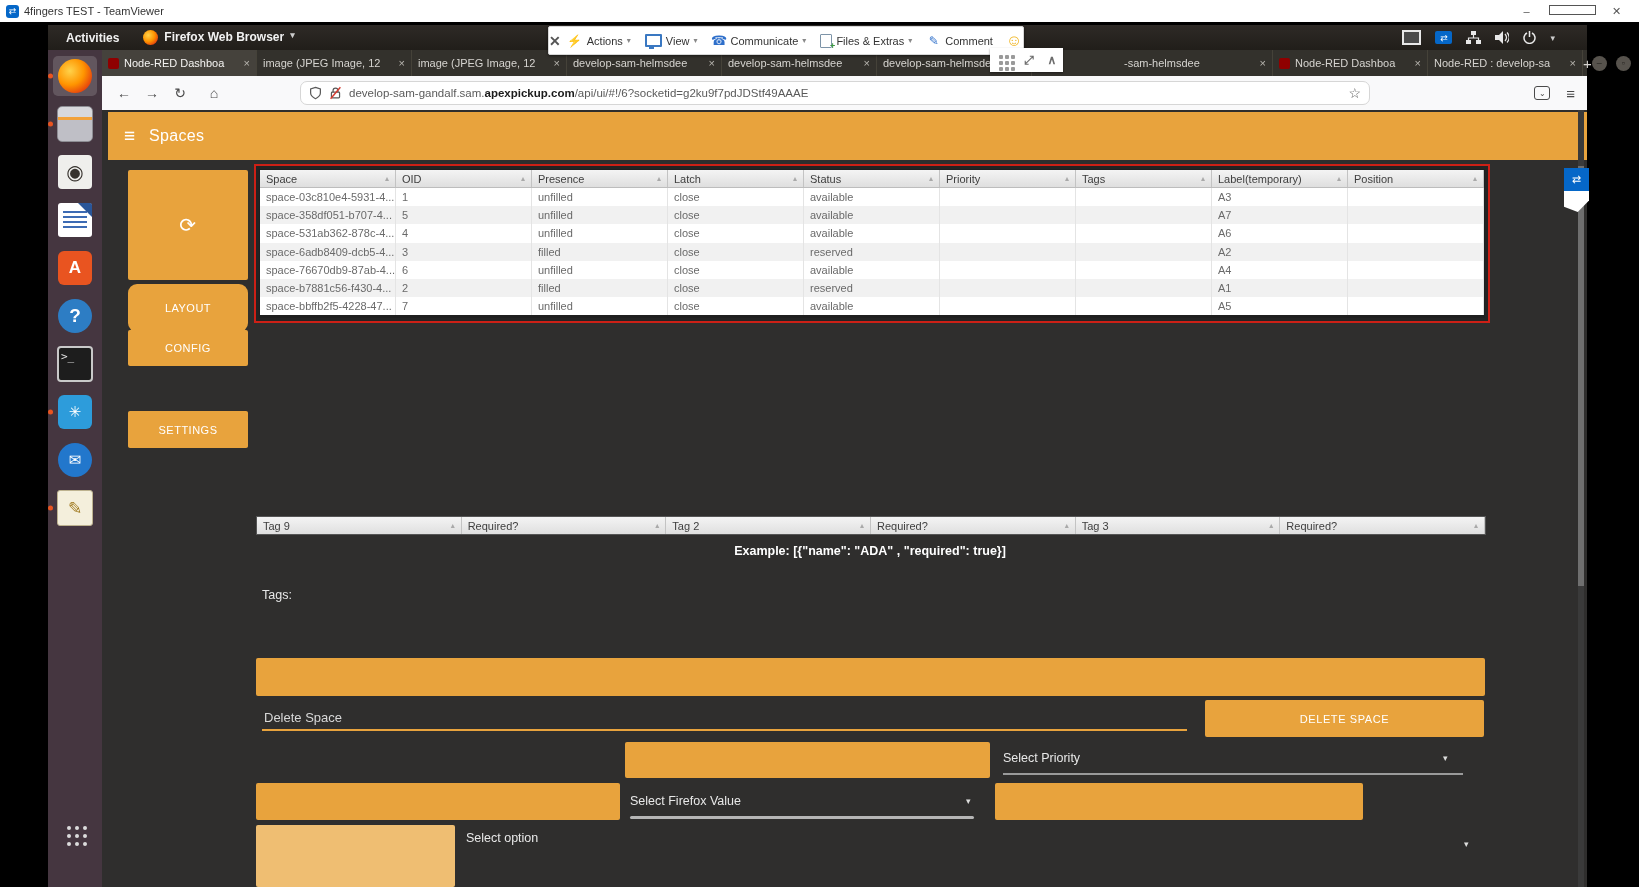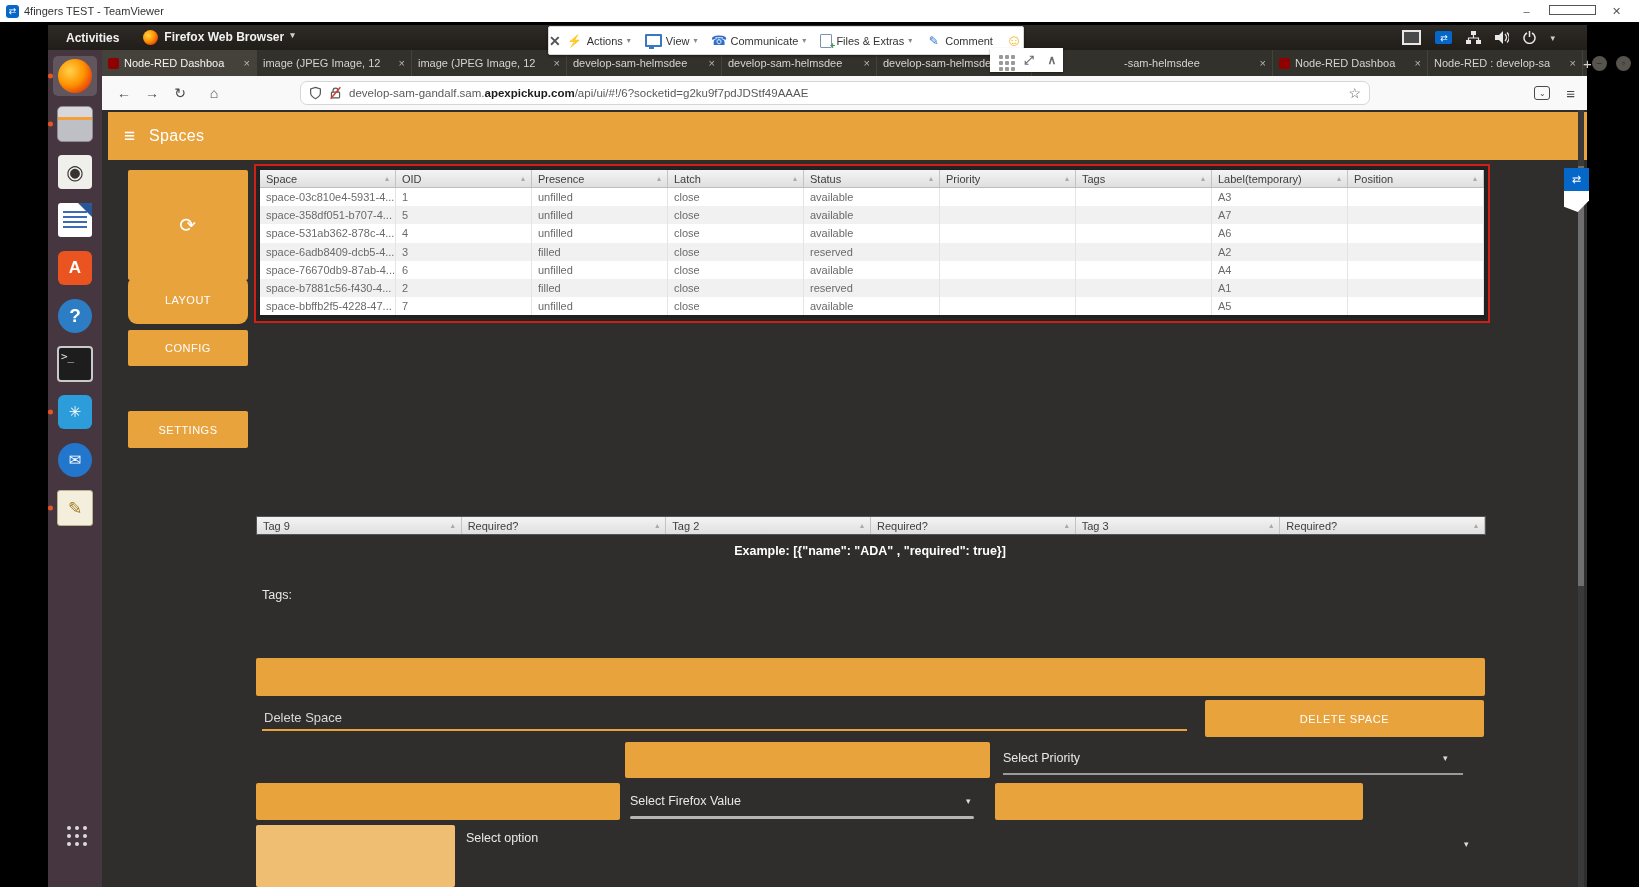--- a/index.html
+++ b/index.html
@@ -115,21 +115,21 @@
   .pocket-box{width:14px;height:12px;border:1.5px solid #4a4a4a;border-radius:3px;display:flex;align-items:center;justify-content:center;font-size:8px;color:#4a4a4a;}
   .hamb{font-size:15px;}
   
   .content{position:absolute;left:0;top:60px;width:1485px;height:777px;background:#2F2E2D;overflow:hidden;}
   .app-header{position:absolute;left:6px;top:2px;right:0;height:48px;background:#E8A33D;display:flex;align-items:center;color:#fff;}
   .app-header .hmb{font-size:19px;margin:0 14px 0 16px;}
   .app-header .htitle{font-size:16px;letter-spacing:.3px;text-align:center;}
   .side-btn{position:absolute;left:26px;width:120px;background:#E8A33D;color:#fff;display:flex;align-items:center;justify-content:center;
     font-size:11px;letter-spacing:.5px;border-radius:2px;cursor:default;}
   .refresh-btn{top:60px;height:110px;font-size:20px;}
-  .btn-layout{top:166px;height:48px;border-radius:9px;}
+  .btn-layout{top:174px;height:48px;border-radius:9px;}
   .btn-config{top:220px;height:36px;}
   .btn-trouble{top:261px;height:36px;font-size:10.5px;margin-top:40px;}
   .btn-settings{top:302px;height:36px;}
   
   .spaces-wrap{position:absolute;left:154px;top:56px;width:1232px;height:155px;background:#1f1f1f;
     border:3px solid #232323;outline:2px solid #cd2016;box-sizing:border-box;padding:1px;}
   .grid-head{display:flex;height:17px;background:linear-gradient(#f4f4f4,#dfdfdf);border-bottom:1px solid #bdbdbd;}
   .gh-cell{flex:1;display:flex;align-items:center;font-size:11px;color:#3e3e3e;padding:0 6px;border-right:1px solid #c3c3c3;overflow:hidden;white-space:nowrap;}
   .gh-cell .sort{margin-left:auto;color:#a9a9a9;font-size:8px;}
   .grid-row{display:flex;height:18.2px;background:#fff;}

